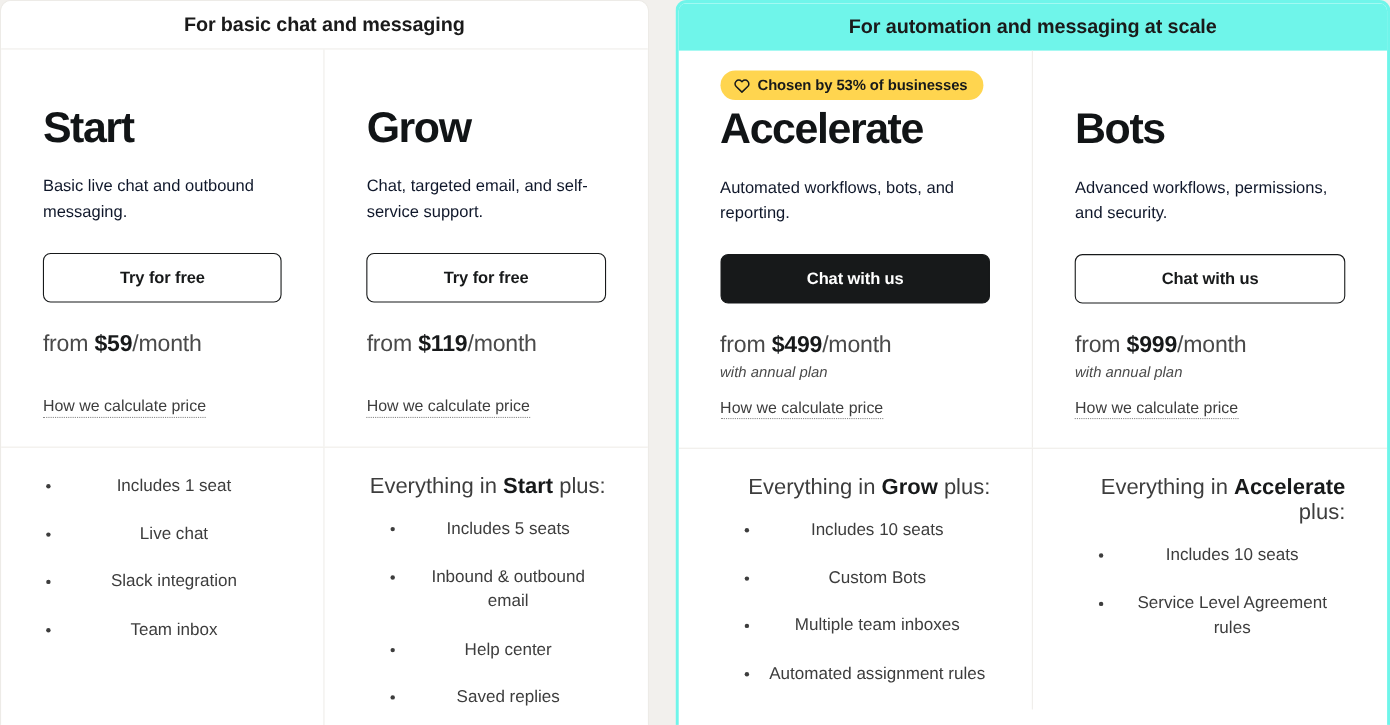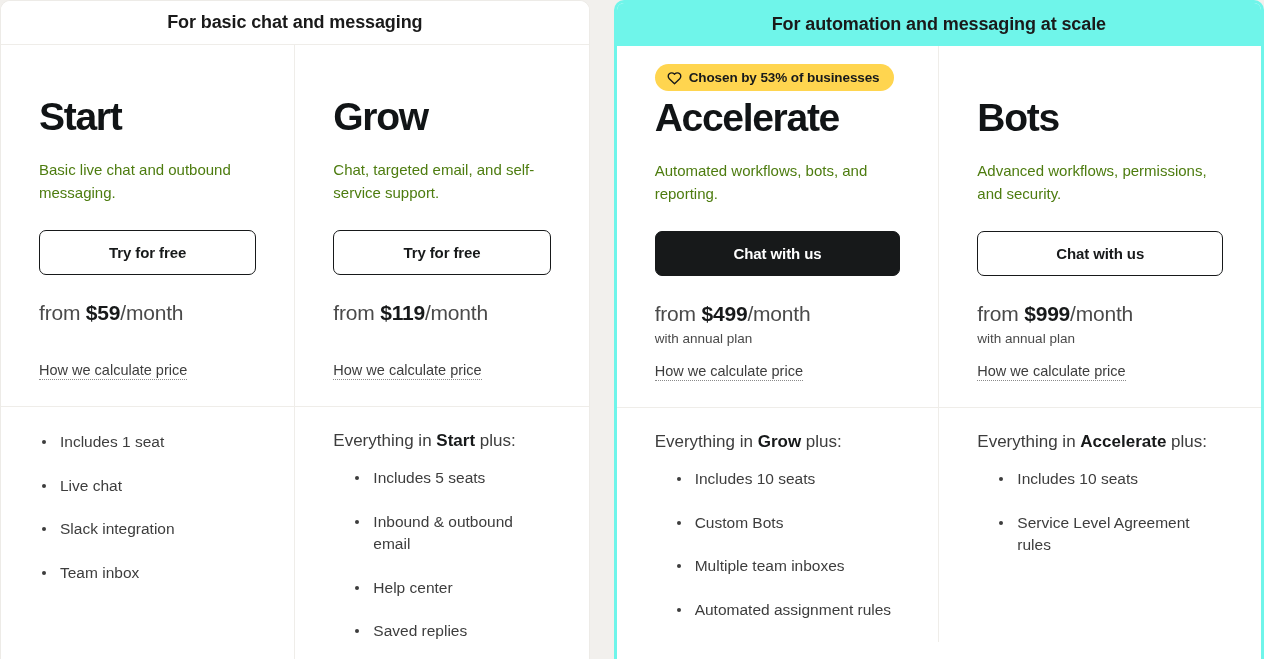--- a/index.html
+++ b/index.html
@@ -113,21 +113,21 @@
     font-weight: 800;
     letter-spacing: -1.3px;
     margin: 0;
     padding-top: 0;
     color: #111416;
   }
   .plan-desc {
     margin: 23px 0 0 0;
     font-size: 15px;
     line-height: 1.5;
-    color: #4d7c0f;
+    color: #0f172a;
     max-width: 230px;
   }
 
   .cta {
     display: block;
     box-sizing: border-box;
     width: 100%;
     margin-top: 26px;
     height: 45px;
     border-radius: 7px;
@@ -157,20 +157,21 @@
   }
   .price-line .amount {
     font-weight: 700;
     color: #17191a;
   }
   .price-sub {
     margin-top: 5px;
     font-size: 13.5px;
     color: #4a4a4a;
     height: 16px;
+    font-style: italic;
   }
   .price-sub.empty { visibility: hidden; }
 
   .calc-link {
     display: inline-block;
     margin-top: 16px;
     font-size: 14.5px;
     color: #3d3d3d;
     text-decoration: none;
     border-bottom: 1px dotted #8a8a8a;
@@ -186,30 +187,32 @@
   .features-divider {
     border: none;
     border-top: 1.5px solid #EFEDE9;
     margin: 0;
   }
 
   .features {
     padding-top: 24px;
   }
   .features-intro {
-    font-size: 17px;
+    font-size: 20px;
     color: #3d3d3d;
     margin: 0 0 16px 0;
+    text-align: right;
   }
   .features-intro b { color: #17191a; font-weight: 700; }
 
   ul.feature-list {
     list-style: none;
     margin: 0;
     padding: 0;
+    text-align: center;
   }
   ul.feature-list li {
     position: relative;
     padding-left: 21px;
     font-size: 15.5px;
     line-height: 1.45;
     color: #3d3d3d;
     margin-bottom: 21px;
   }
   ul.feature-list li::before {

